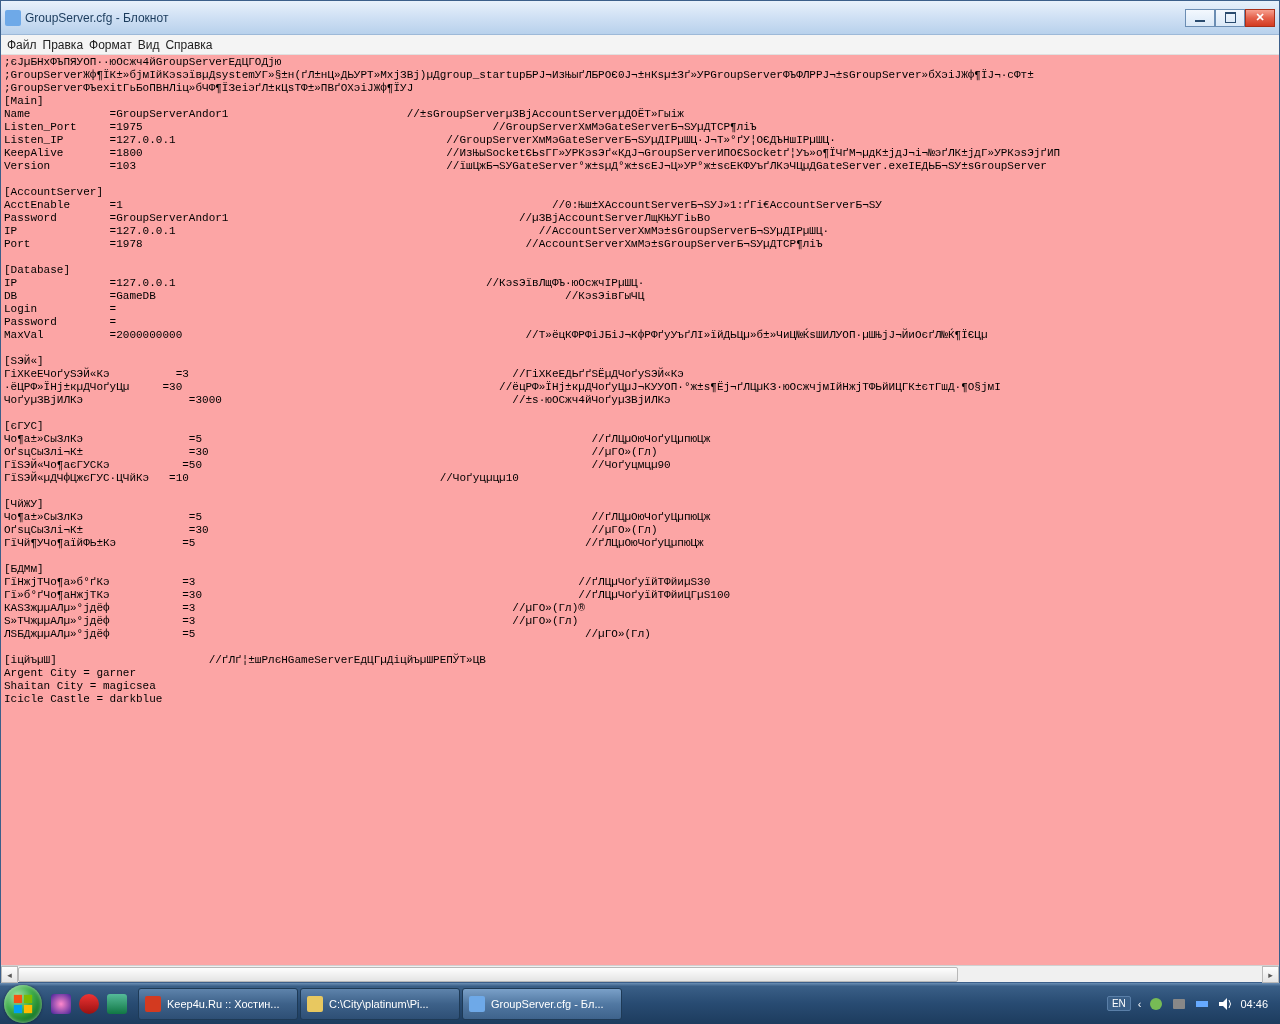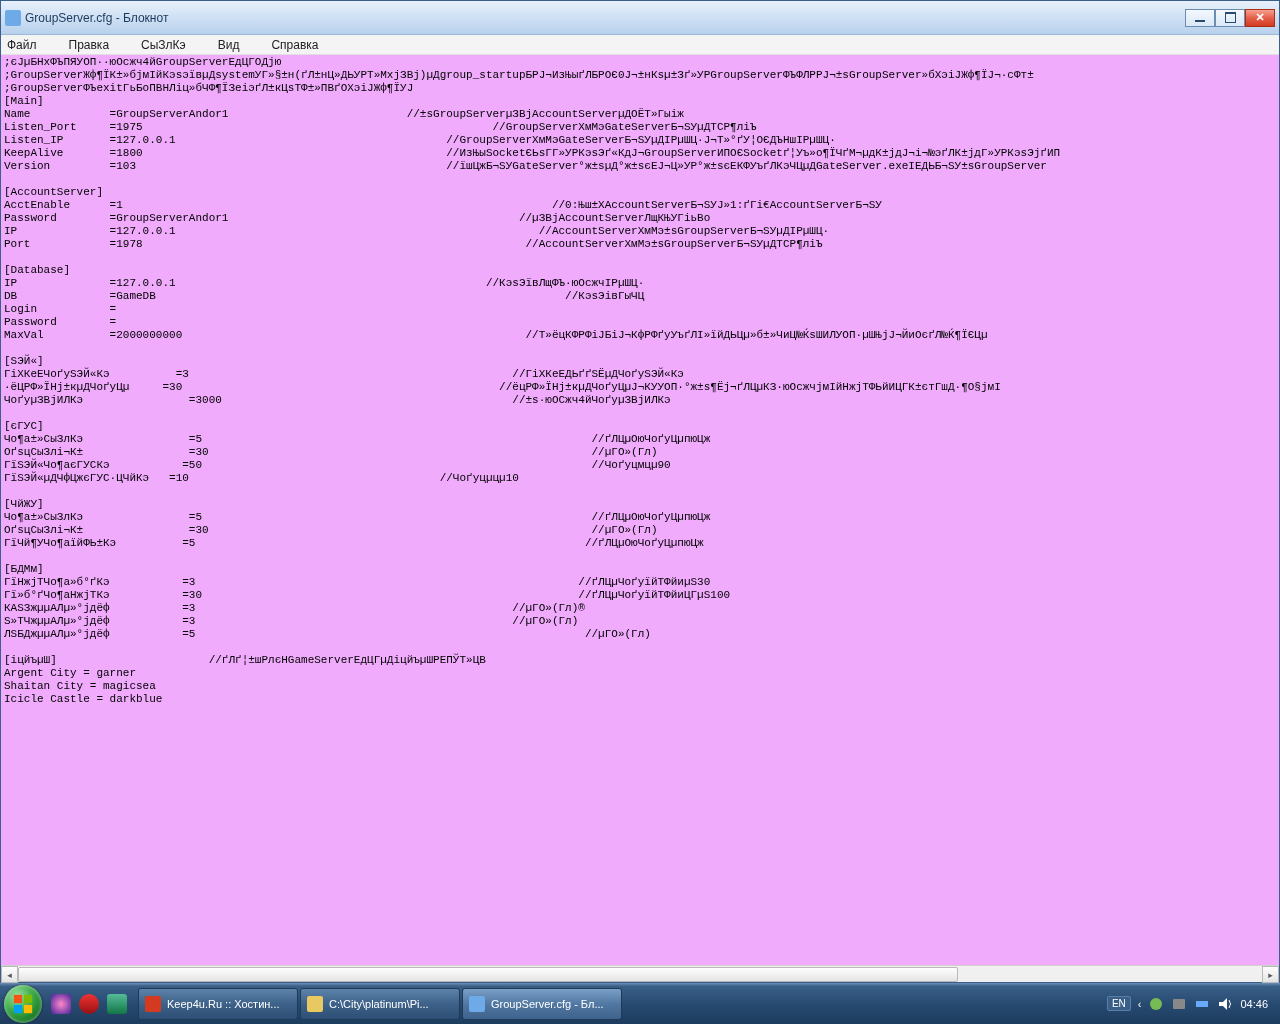--- a/index.html
+++ b/index.html
@@ -43,25 +43,25 @@
 .win-btn.min::after { content:""; display:block; width:10px; height:2px; background:#2a4b6e; margin-top:6px; }
 .win-btn.max::after { content:""; display:block; width:9px; height:8px; border:1px solid #2a4b6e; border-top-width:2px; }
 .win-btn.close {
   background: linear-gradient(#f7a08f,#e4604a,#d33a20);
   border-color:#a92f18; color:#fff; font-weight:bold;
 }
 .win-btn.close::after { content:"✕"; font-size:11px; }
 .menubar {
   height: 20px; background:#f4f4f4;
   border-bottom:1px solid #e0e0e0;
-  display:flex; align-items:center; padding:0 6px; gap:32px;
+  display:flex; align-items:center; padding:0 6px; gap:6px;
 }
 .menubar span { color:#222; font-size:12px; cursor:default; }
 .editor {
-  flex:1; overflow:auto; background:#f0abfc;
+  flex:1; overflow:auto; background:#fca5a5;
   font-family: "Lucida Console","Courier New",monospace;
   font-size:11px; line-height:13px; color:#000;
   white-space:pre; padding:1px 3px;
 }
 .h-scroll {
   height:17px; background:#f0f0f0; border-top:1px solid #d0d0d0;
   position:relative;
 }
 .h-scroll .thumb {
   position:absolute; left:17px; top:1px; height:15px; width:940px;
@@ -126,21 +126,21 @@
     <span class="title">GroupServer.cfg - Блокнот</span>
     <div class="win-controls">
       <div class="win-btn min"></div>
       <div class="win-btn max"></div>
       <div class="win-btn close"></div>
     </div>
   </div>
   <div class="menubar">
     <span>Файл</span>
     <span>Правка</span>
-    <span>СыЗлКэ</span>
+    <span>Формат</span>
     <span>Вид</span>
     <span>Справка</span>
   </div>
   <div class="editor">;єЈµБНхФЪПЯУОП··юОсжч4йGroupServerЕдЦГОДјю
 ;GroupServerЖф¶ЇК±»бјмІйКэsэївµДsystemУГ»§±н(ґЛ±нЦ»ДЬУРТ»МхјЗВј)µДgroup_startupБРЈ¬ИзЊыґЛБРОЄ0Ј¬±нКѕµ±Зґ»УРGroupServerФЪФЛРРЈ¬±sGroupServer»бХэіЈЖф¶ЇЈ¬·сФт±
 ;GroupServerФЪexitГьБоПВНЛіц»бЧФ¶ЇЗеіэґЛ±кЦѕТФ±»ПВґОХэіЈЖф¶ЇУЈ
 [Main]
 Name            =GroupServerAndor1                           //±sGroupServerµЗВјAccountServerµДОЁТ»Гыіж
 Listen_Port     =1975                                                     //GroupServerХмМэGateServerБ¬SУµДТСР¶ліЪ
 Listen_IP       =127.0.0.1                                         //GroupServerХмМэGateServerБ¬SУµДІРµШЦ·Ј¬Т»°ґУ¦ОЄДЪНшІРµШЦ·

